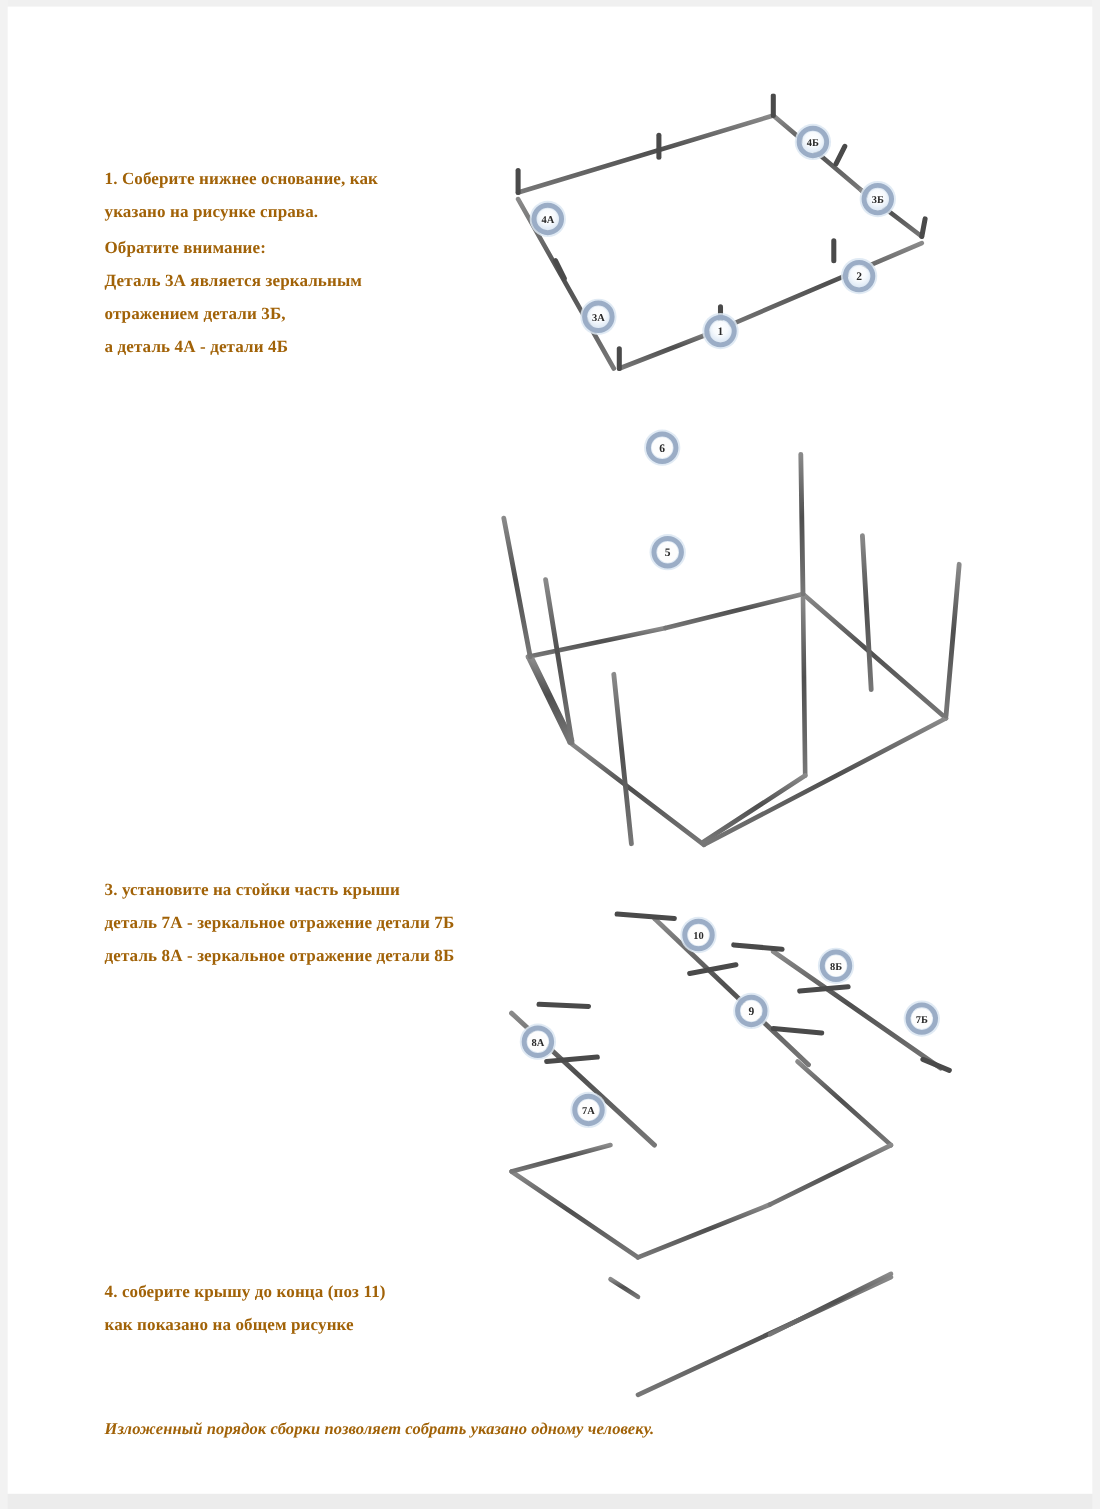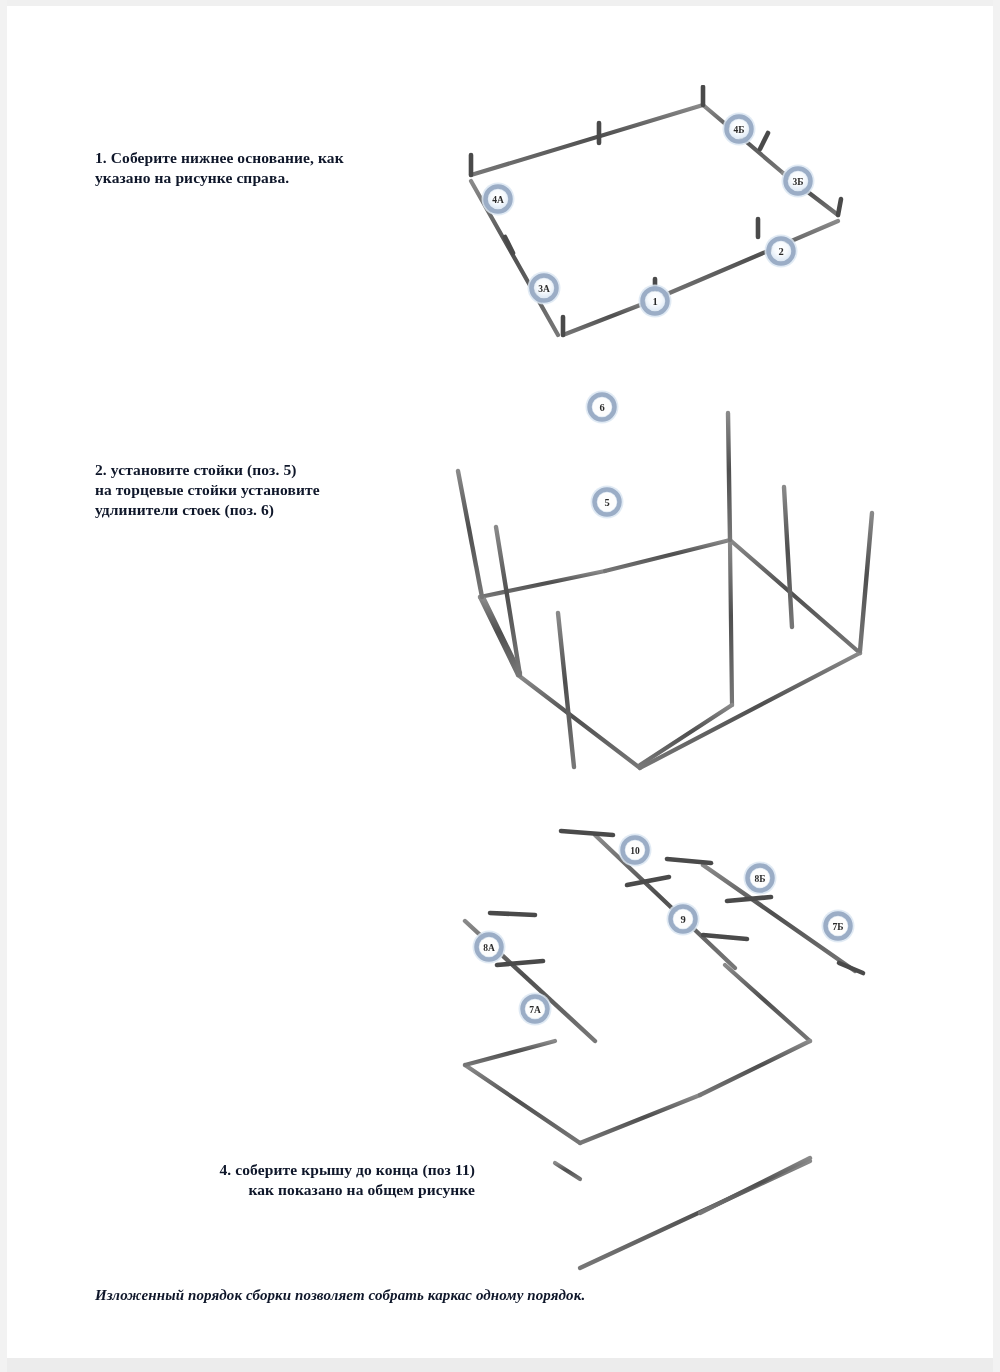--- a/index.html
+++ b/index.html
@@ -27,39 +27,39 @@
   .edge-top    { position:absolute; left:0; top:0;    width:1000px; height:6px;  background:#f0f0f0; }
   .edge-bottom { position:absolute; left:0; bottom:0; width:1000px; height:14px; background:#ececec; }
   .edge-left   { position:absolute; left:0; top:0;    width:7px;  height:1372px; background:#f2f2f2; }
   .edge-right  { position:absolute; right:0; top:0;   width:7px;  height:1372px; background:#f2f2f2; }
 
   
   .text-block {
     position: absolute;
     font-weight: bold;
     font-size: 15.5px;
-    line-height: 20px;
+    line-height: 30px;
     letter-spacing: .1px;
-    color: #0f172a;
+    color: #a16207;
     white-space: pre-line;
   }
   .text-block.note {
     font-weight: bold;
   }
   .text-block.italic {
     font-style: italic;
     font-weight: bold;
     font-size: 15px;
   }
 
   #t-step1      { left: 95px;  top: 148px; width: 330px; }
   #t-step1-note { left: 95px;  top: 211px; width: 340px; }
   #t-step2      { left: 95px;  top: 460px; width: 330px; }
   #t-step3      { left: 95px;  top: 795px; width: 430px; }
-  #t-step4      { left: 95px;  top: 1160px; width: 380px; text-align: right; }
+  #t-step4      { left: 95px;  top: 1160px; width: 380px; }
   #t-step5      { left: 95px;  top: 1235px; width: 330px; }
   #t-footer     { left: 95px;  top: 1285px; width: 680px; }
 
   
   .figure { position: absolute; }
   #fig-1 { left: 453px; top: 85px;  width: 420px; height: 265px; }
   #fig-2 { left: 440px; top: 375px; width: 450px; height: 410px; }
   #fig-3 { left: 435px; top: 813px; width: 460px; height: 465px; }
 
   .figure svg { display: block; width: 100%; height: 100%; }
@@ -70,31 +70,35 @@
 <div id="page">
 
   <div class="edge-top"></div>
   <div class="edge-bottom"></div>
   <div class="edge-left"></div>
   <div class="edge-right"></div>
 
   <div class="text-block" id="t-step1">1. Соберите нижнее основание, как
 указано на рисунке справа.</div>
 
-
-  <div class="text-block" id="t-step2">2. установите стойки (поз. 5)
-на торцевые стойки установите
-удлинители стоек (поз. 6)</div>
-
+  <div class="text-block note" id="t-step1-note">Обратите внимание:
+Деталь 3А является зеркальным
+отражением детали 3Б,
+а деталь 4А - детали 4Б</div>
+
+
+  <div class="text-block" id="t-step3">3. установите на стойки часть крыши
+деталь 7А - зеркальное отражение детали 7Б
+деталь 8А - зеркальное отражение детали 8Б</div>
 
   <div class="text-block" id="t-step4">4. соберите крышу до конца (поз 11)
 как показано на общем рисунке</div>
 
 
-  <div class="text-block italic" id="t-footer">Изложенный порядок сборки позволяет собрать каркас одному порядок.</div>
+  <div class="text-block italic" id="t-footer">Изложенный порядок сборки позволяет собрать указано одному человеку.</div>
 
   <div class="figure" id="fig-1">
     <svg viewBox="0 0 420 265" xmlns="http://www.w3.org/2000/svg">
       <defs>
         <linearGradient id="tubeA" x1="0" y1="0" x2="0" y2="1">
           <stop offset="0%" stop-color="#8a8a8a"></stop>
           <stop offset="45%" stop-color="#4f4f4f"></stop>
           <stop offset="100%" stop-color="#777777"></stop>
         </linearGradient>
         <radialGradient id="cal" cx="50%" cy="38%" r="62%">

